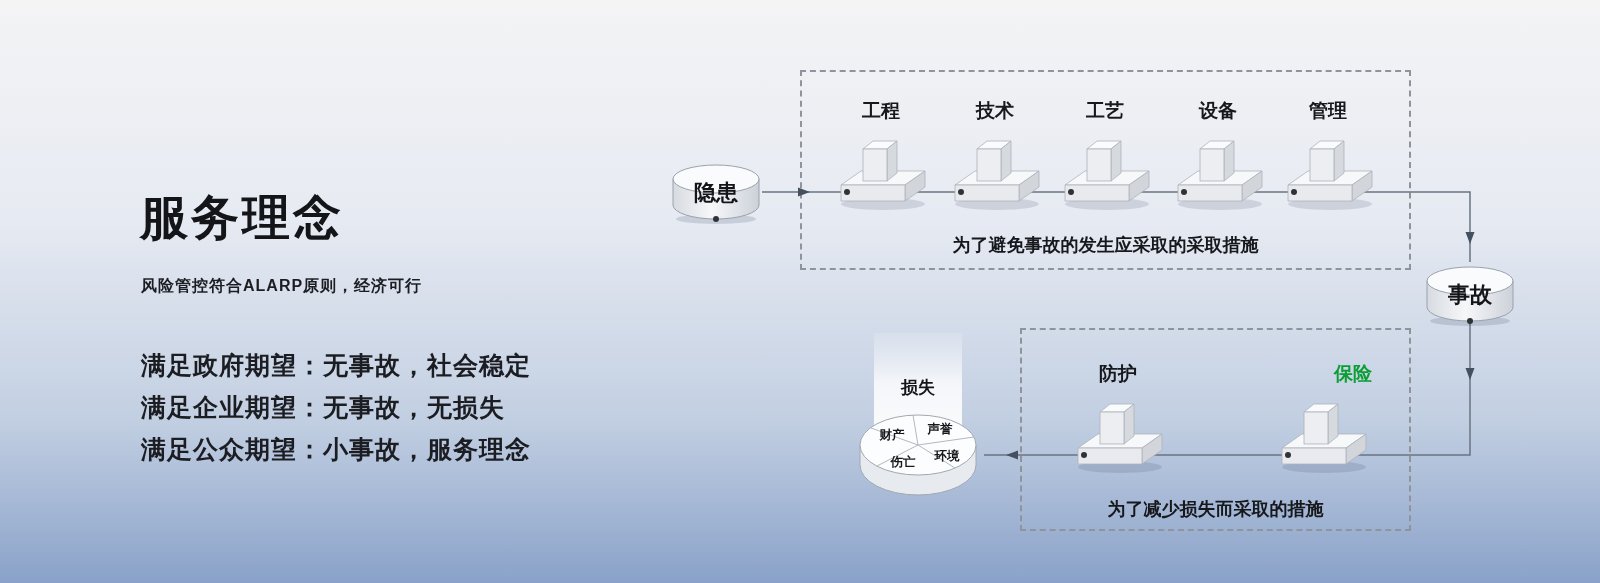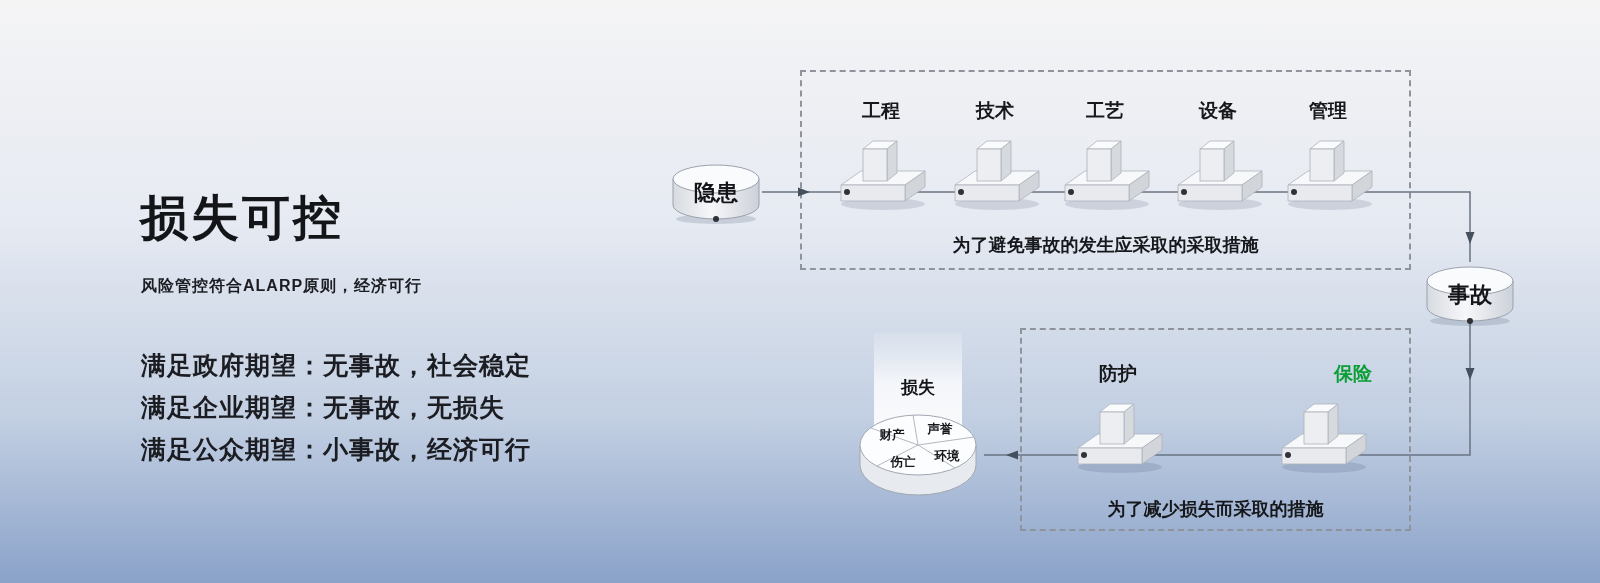--- a/index.html
+++ b/index.html
@@ -90,26 +90,26 @@
         <polygon points="74,52 94,38 94,54 74,68" fill="#d2d5da"></polygon>
         <polygon points="10,52 74,52 74,68 10,68" fill="#e8eaee"></polygon>
         <polygon points="32,16 42,8 66,8 56,16" fill="#fafbfc"></polygon>
         <polygon points="56,16 66,8 66,40 56,48" fill="#d6d9de"></polygon>
         <rect x="32" y="16" width="24" height="32" fill="#eceef1"></rect>
         <circle cx="16" cy="59" r="3" fill="#2f3338" stroke="none"></circle>
       </g>
     </defs>
   </svg>
 
-  <div class="intro-title">损失可控</div>
+  <div class="intro-title">服务理念</div>
   <div class="intro-subtitle">风险管控符合ALARP原则，经济可行</div>
   <div class="intro-expectations">
     <div>满足政府期望：无事故，社会稳定</div>
     <div>满足企业期望：无事故，无损失</div>
-    <div>满足公众期望：小事故，经济可行</div>
+    <div>满足公众期望：小事故，服务理念</div>
   </div>
 
   <svg class="connector-layer" width="1600" height="583">
     <polyline points="762,192 1470,192 1470,262" fill="none" stroke="#6a7482" stroke-width="1.5"></polyline>
     <polyline points="1470,320 1470,455 984,455" fill="none" stroke="#6a7482" stroke-width="1.5"></polyline>
     <polygon points="798,187.5 810,192 798,196.5" fill="#45505f"></polygon>
     <polygon points="1465.5,232 1474.5,232 1470,244" fill="#45505f"></polygon>
     <polygon points="1465.5,368 1474.5,368 1470,380" fill="#45505f"></polygon>
     <polygon points="1018,450.5 1006,455 1018,459.5" fill="#45505f"></polygon>
   </svg>

